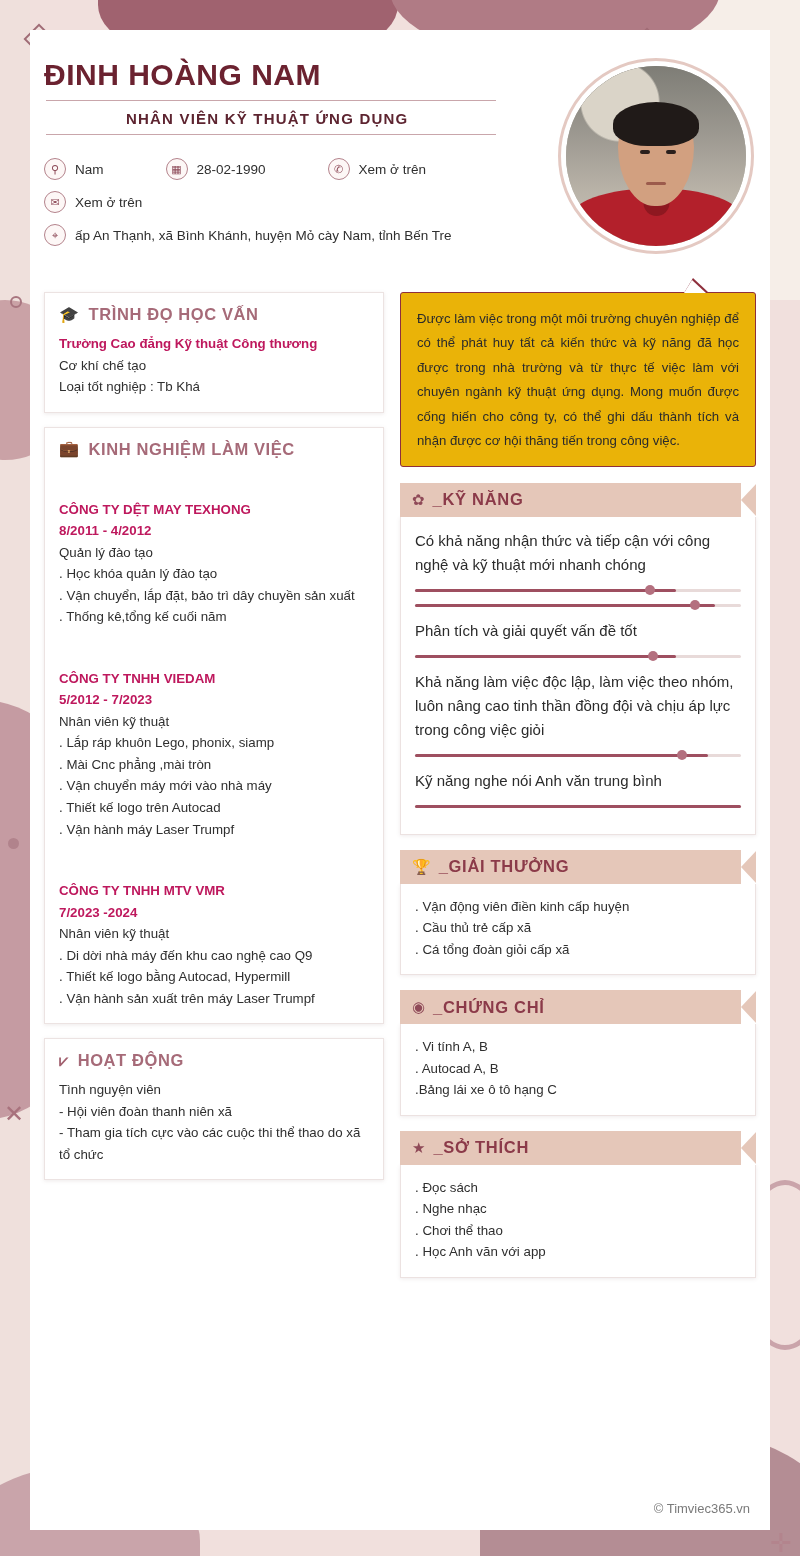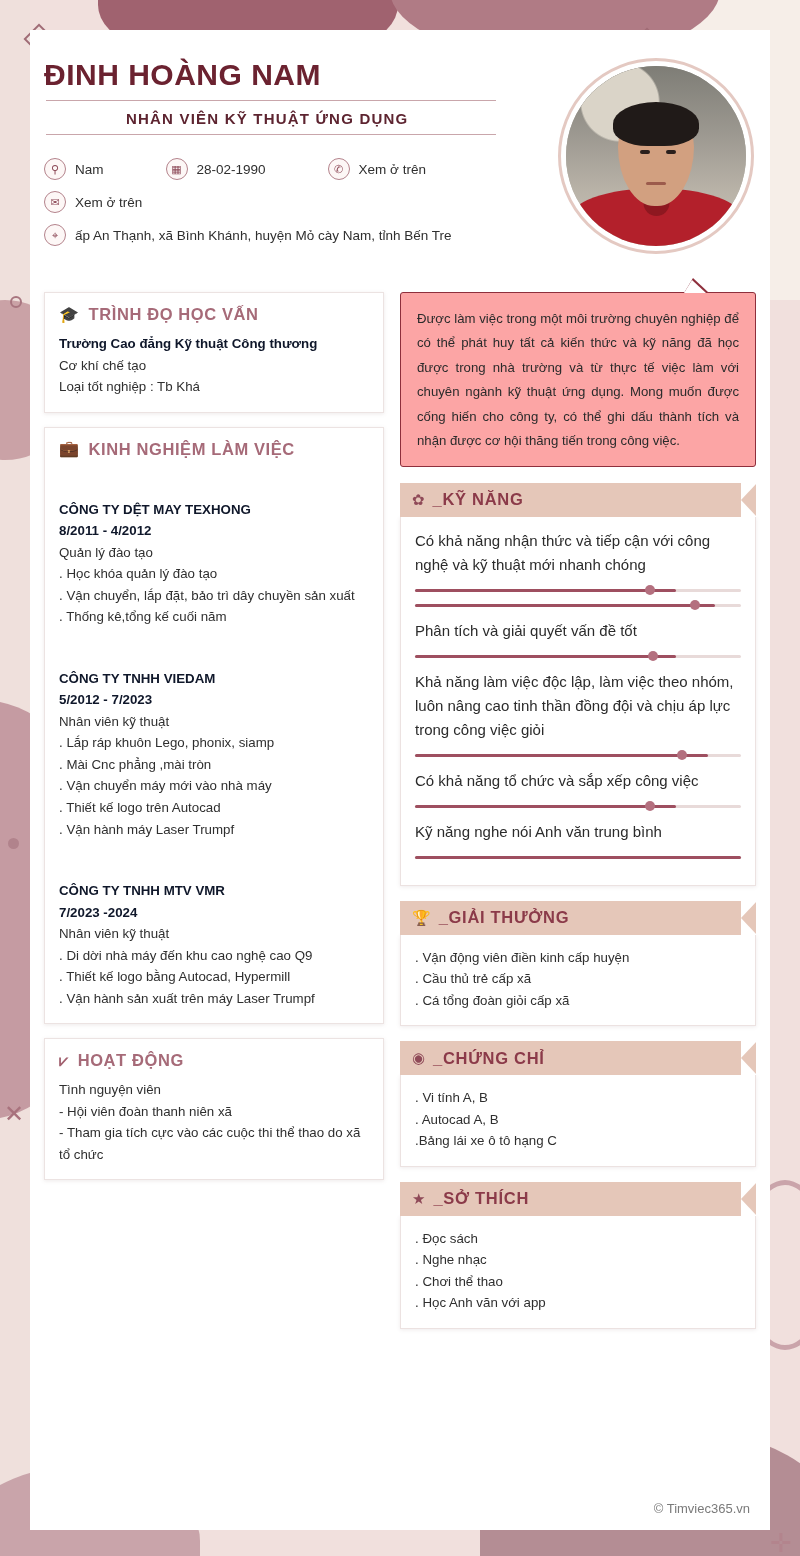--- a/index.html
+++ b/index.html
@@ -172,28 +172,28 @@
     padding: 12px 14px 14px 14px;
     margin-bottom: 14px;
   }
   .panel-title {
     display: flex; align-items: center; gap: 9px;
     color: #a66a78; font-size: 16.5px; font-weight: bold;
     letter-spacing: .6px; margin-bottom: 9px;
   }
   .panel-title .ic { color: #a2606f; font-size: 16px; line-height: 1; }
   .ln { font-size: 13.3px; color: #2f2f2f; line-height: 1.62; }
-  .ln.b { font-weight: bold; color: #0f172a; }
+  .ln.b { font-weight: bold; color: #be185d; }
   .blk { margin-bottom: 12px; margin-top: 40px; }
   .blk:last-child { margin-bottom: 0; }
 
   
   .quote {
     position: relative; border: 1px solid #8e2f3c; border-radius: 3px;
-    padding: 14px 16px 12px 16px; margin-bottom: 16px; background: #fca5a5;
+    padding: 14px 16px 12px 16px; margin-bottom: 16px; background: #eab308;
   }
   .quote p {
     font-size: 13.2px; color: #2b2b2b; line-height: 1.85; text-align: justify;
   }
   .quote:before {
     content: ""; position: absolute; right: 46px; top: -15px;
     width: 0; height: 0;
     border-left: 9px solid transparent; border-right: 16px solid transparent;
     border-bottom: 15px solid #8e2f3c;
   }
@@ -402,27 +402,20 @@
               </div>
             </div>
             <div class="skill">
               <div class="st">Khả năng làm việc độc lập, làm việc theo nhóm, luôn nâng cao tinh thần đồng đội và chịu áp lực trong công việc giỏi</div>
               <div class="bar">
                 <div class="fill" style="width:90%"></div>
                   <div class="knob" style="left:82%"></div>
               </div>
             </div>
             <div class="skill">
-              <div class="st">Có khả năng tổ chức và sắp xếp công việc</div>
-              <div class="bar">
-                <div class="fill" style="width:80%"></div>
-                  <div class="knob" style="left:72%"></div>
-              </div>
-            </div>
-            <div class="skill">
               <div class="st">Kỹ năng nghe nói Anh văn trung bình</div>
               <div class="bar">
                 <div class="fill" style="width:100%"></div>
               </div>
             </div>
           </div>
         </div>
 
         <div class="rpanel">
           <div class="ribbon">

